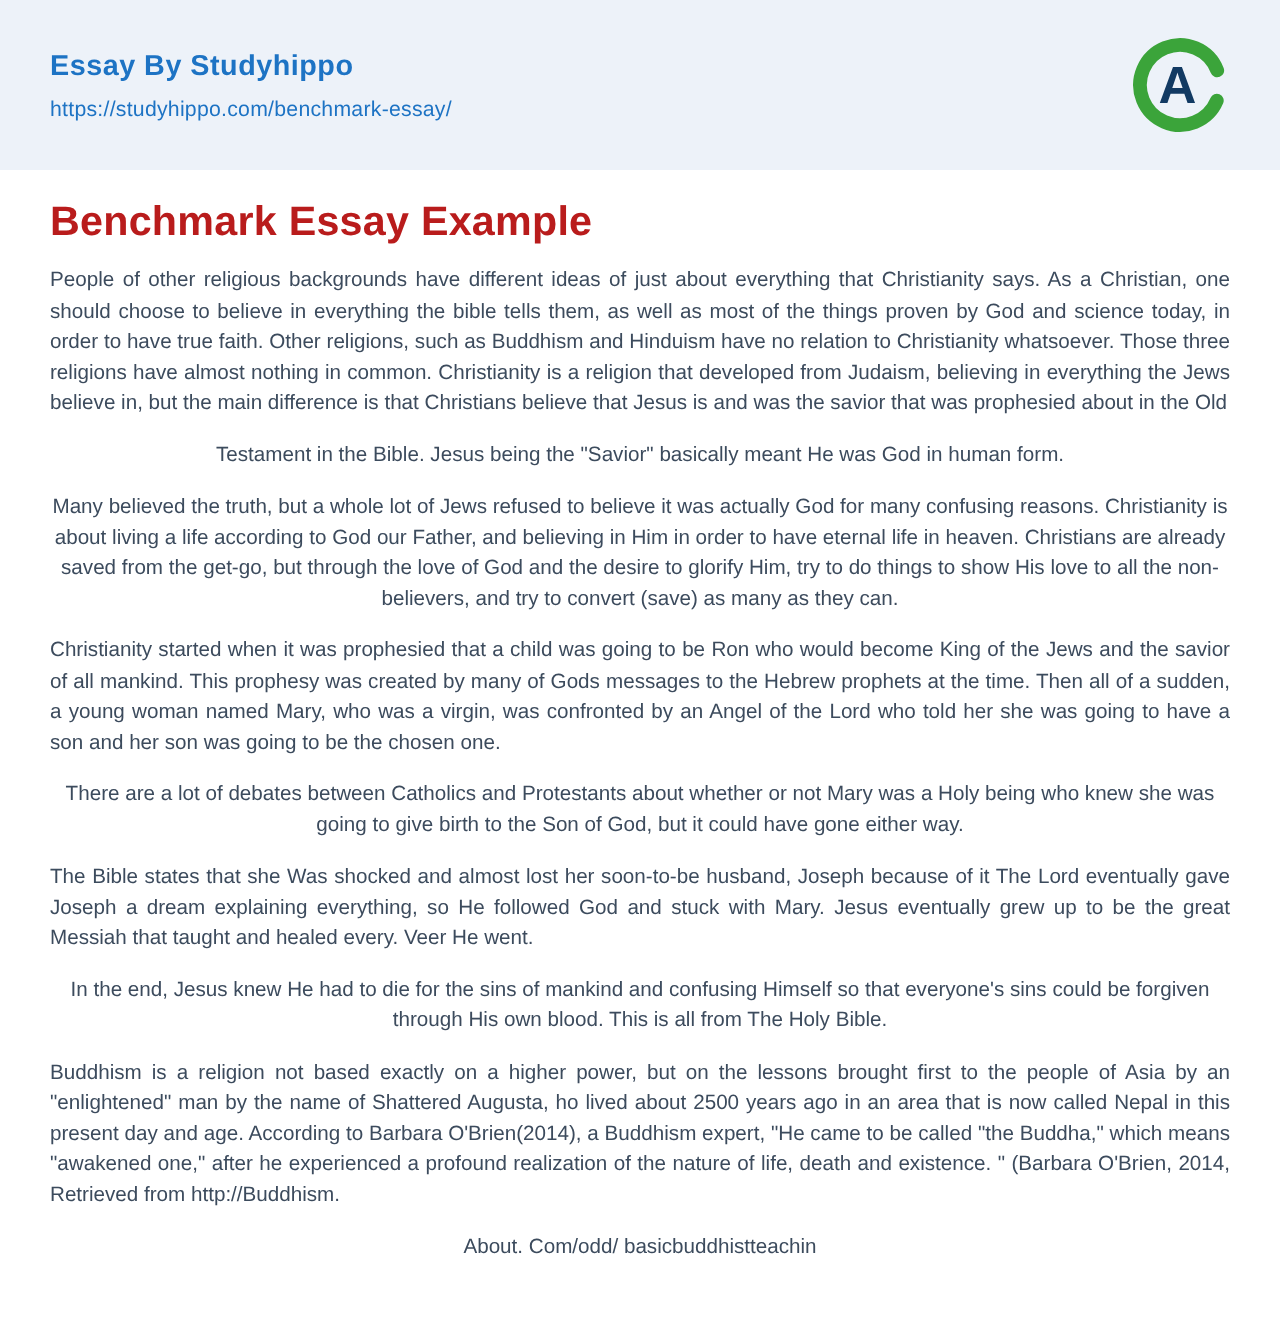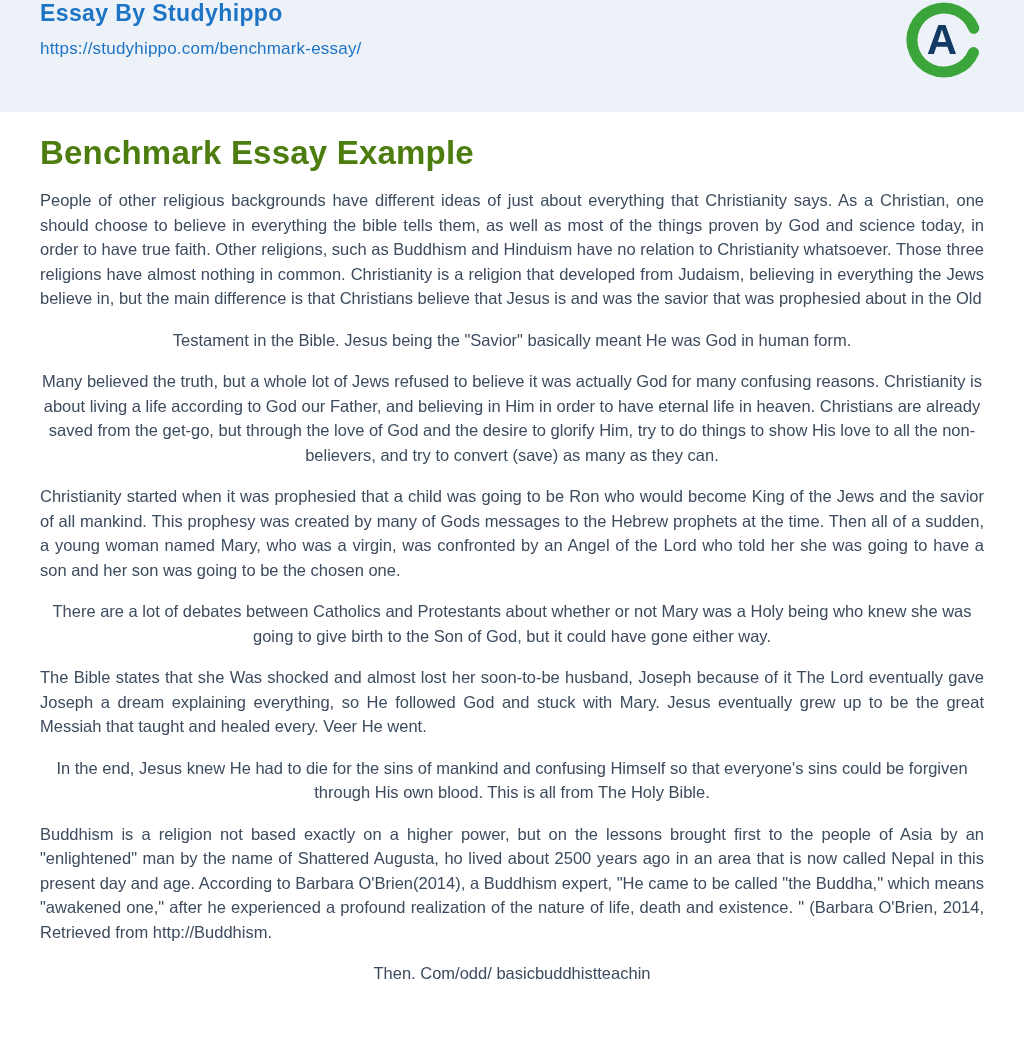--- a/index.html
+++ b/index.html
@@ -7,24 +7,24 @@
   body {
     width: 1024px;
     min-height: 1057px;
     background: #ffffff;
     font-family: "Liberation Sans", sans-serif;
     color: #3c4b5d;
   }
 
   
   .header {
-    height: 112px;
+    height: 136px;
     background: #edf2f9;
     display: flex;
-    align-items: flex-start;
+    align-items: center;
     justify-content: space-between;
     padding: 0 40px;
   }
   .header-left { display: flex; flex-direction: column; }
   .byline {
     font-size: 23px;
     font-weight: bold;
     letter-spacing: 0.4px;
     color: #1d73c4;
     margin: 0 0 12px 0;
@@ -48,21 +48,21 @@
     font-weight: bold;
   }
 
   
   .content {
     padding: 22px 40px 30px 40px;
   }
   .essay-title {
     font-size: 33px;
     font-weight: bold;
-    color: #4d7c0f;
+    color: #b91c1c;
     letter-spacing: 0.2px;
     margin: 0 0 16px 0;
   }
   .paragraphs p {
     font-size: 16.5px;
     line-height: 24.5px;
     color: #3c4b5d;
     margin: 0 0 17px 0;
     text-align: center;
   }
@@ -94,15 +94,15 @@
   <h1 class="essay-title">Benchmark Essay Example</h1>
   <div class="paragraphs">
     <p>People of other religious backgrounds have different ideas of just about everything that Christianity says. As a Christian, one should choose to believe in everything the bible tells them, as well as most of the things proven by God and science today, in order to have true faith. Other religions, such as Buddhism and Hinduism have no relation to Christianity whatsoever. Those three religions have almost nothing in common. Christianity is a religion that developed from Judaism, believing in everything the Jews believe in, but the main difference is that Christians believe that Jesus is and was the savior that was prophesied about in the Old</p>
     <p>Testament in the Bible. Jesus being the "Savior" basically meant He was God in human form.</p>
     <p>Many believed the truth, but a whole lot of Jews refused to believe it was actually God for many confusing reasons. Christianity is about living a life according to God our Father, and believing in Him in order to have eternal life in heaven. Christians are already saved from the get-go, but through the love of God and the desire to glorify Him, try to do things to show His love to all the non-believers, and try to convert (save) as many as they can.</p>
     <p>Christianity started when it was prophesied that a child was going to be Ron who would become King of the Jews and the savior of all mankind. This prophesy was created by many of Gods messages to the Hebrew prophets at the time. Then all of a sudden, a young woman named Mary, who was a virgin, was confronted by an Angel of the Lord who told her she was going to have a son and her son was going to be the chosen one.</p>
     <p>There are a lot of debates between Catholics and Protestants about whether or not Mary was a Holy being who knew she was going to give birth to the Son of God, but it could have gone either way.</p>
     <p>The Bible states that she Was shocked and almost lost her soon-to-be husband, Joseph because of it The Lord eventually gave Joseph a dream explaining everything, so He followed God and stuck with Mary. Jesus eventually grew up to be the great Messiah that taught and healed every. Veer He went.</p>
     <p>In the end, Jesus knew He had to die for the sins of mankind and confusing Himself so that everyone's sins could be forgiven through His own blood. This is all from The Holy Bible.</p>
     <p>Buddhism is a religion not based exactly on a higher power, but on the lessons brought first to the people of Asia by an "enlightened" man by the name of Shattered Augusta, ho lived about 2500 years ago in an area that is now called Nepal in this present day and age. According to Barbara O'Brien(2014), a Buddhism expert, "He came to be called "the Buddha," which means "awakened one," after he experienced a profound realization of the nature of life, death and existence. " (Barbara O'Brien, 2014, Retrieved from http://Buddhism.</p>
-    <p>Then. Com/odd/ basicbuddhistteachin</p>
+    <p>About. Com/odd/ basicbuddhistteachin</p>
   </div>
 </div>
 
 </body></html>

